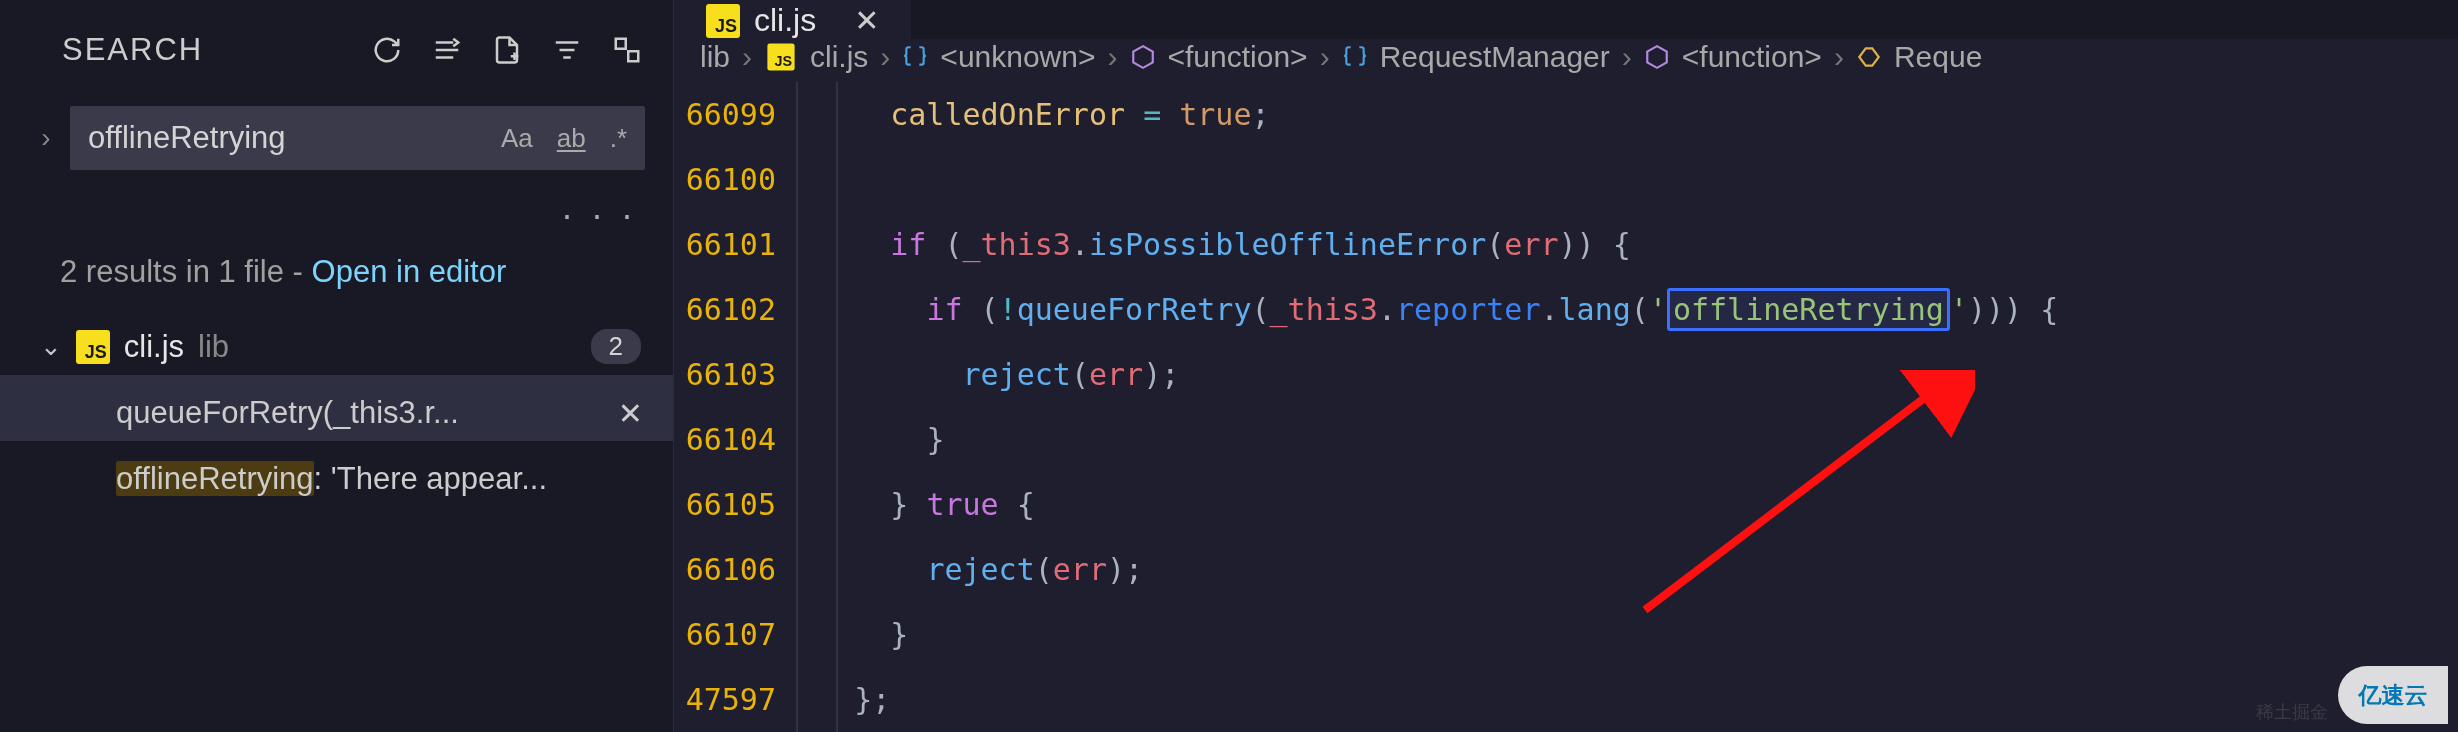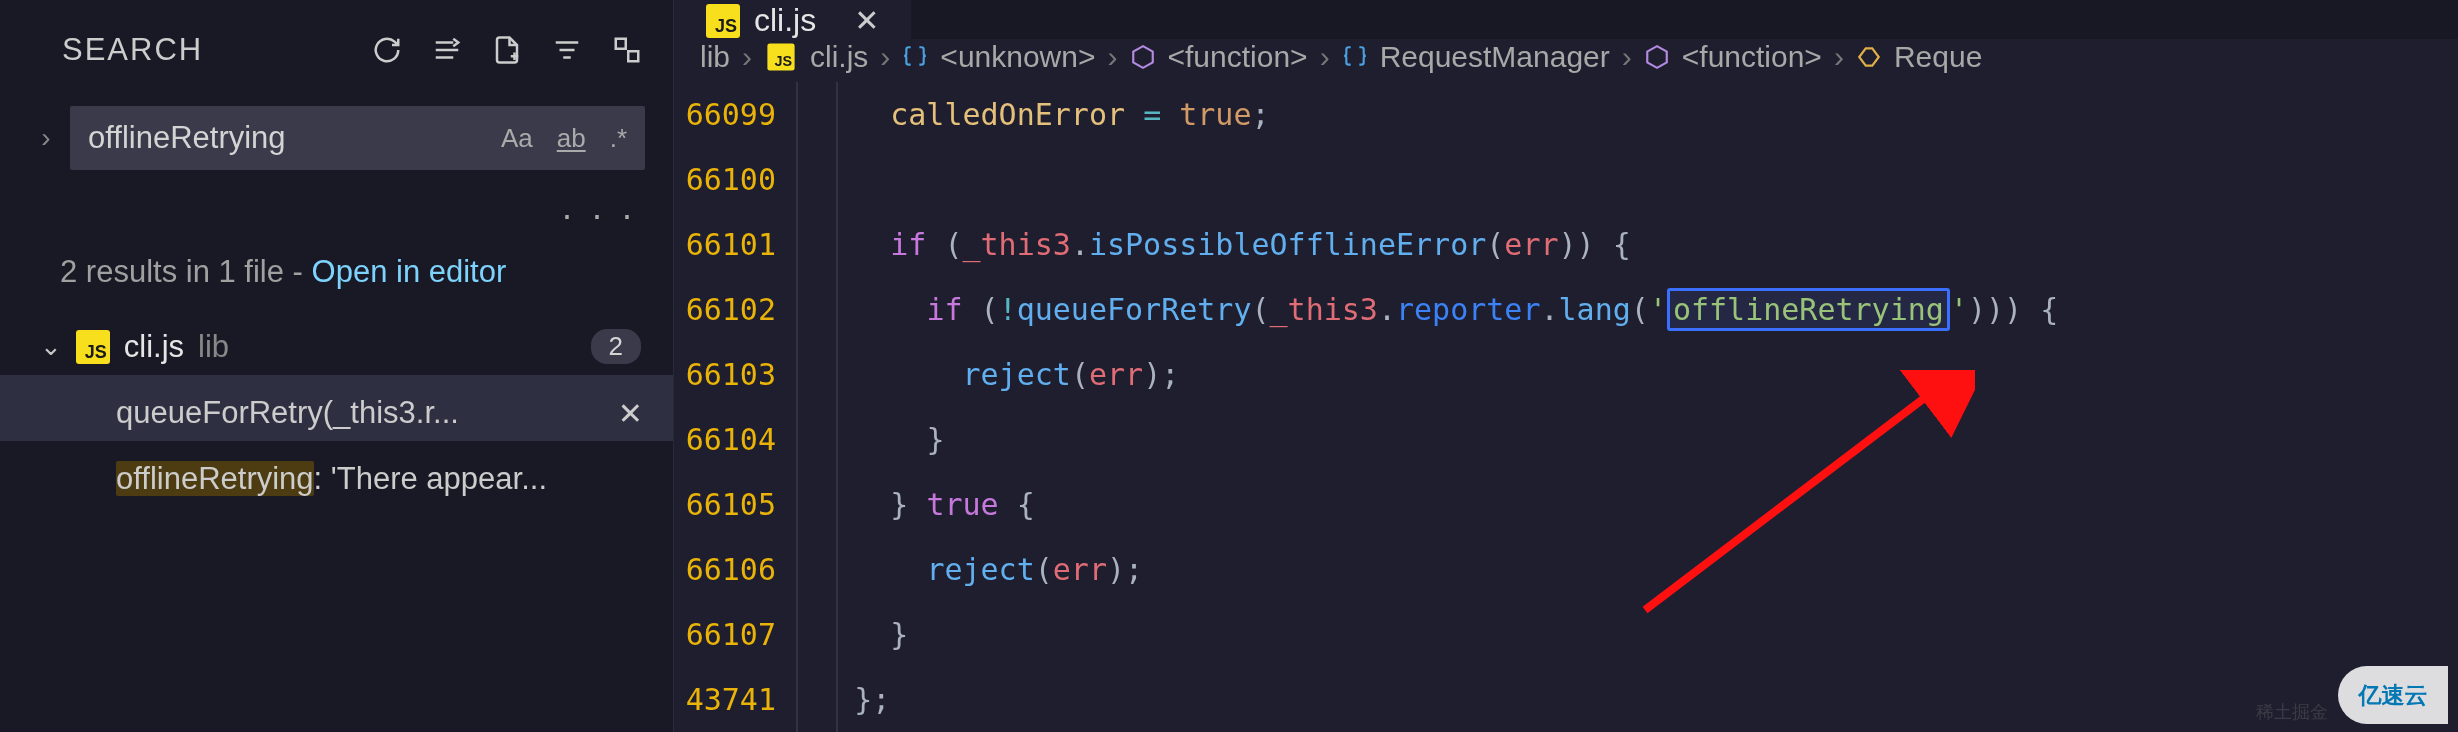--- a/index.html
+++ b/index.html
@@ -407,21 +407,21 @@
       <div class="gutter" id="gutter">
           <div>66099</div>
           <div>66100</div>
           <div>66101</div>
           <div>66102</div>
           <div>66103</div>
           <div>66104</div>
           <div>66105</div>
           <div>66106</div>
           <div>66107</div>
-          <div>43741</div>
+          <div>47597</div>
         </div>
       <div style="position:relative;">
         <div class="indent-lines">
           <div style="left:2px"></div>
           <div style="left:42px"></div>
         </div>
         <div class="code" id="code">
             <div class="line">    <span class="tok-var">calledOnError</span> <span class="tok-op">=</span> <span class="tok-bool">true</span><span class="tok-punc">;</span></div>
             <div class="line"></div>
             <div class="line">    <span class="tok-kw">if</span> <span class="tok-punc">(</span><span class="tok-id">_this3</span><span class="tok-punc">.</span><span class="tok-fn">isPossibleOfflineError</span><span class="tok-punc">(</span><span class="tok-id">err</span><span class="tok-punc">)) {</span></div>

